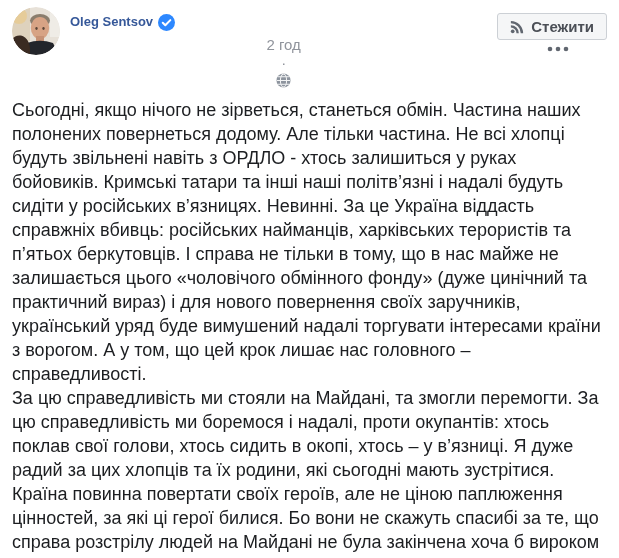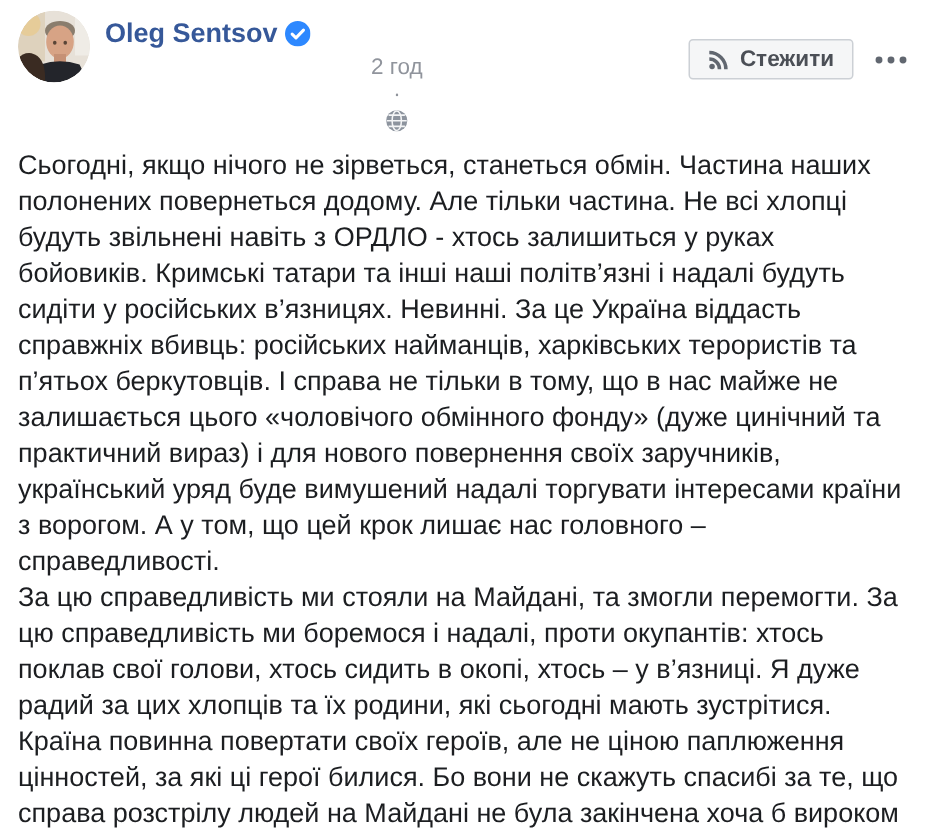--- a/index.html
+++ b/index.html
@@ -23,40 +23,40 @@
     overflow: hidden;
     flex: none;
     cursor: pointer;
   }
   .avatar svg { display: block; }
   .header-info { flex: 1; margin-left: 10px; padding-top: 4px; min-width: 0; }
   .name-row { display: flex; align-items: center; }
   .author {
     color: #365899;
     font-weight: bold;
-    font-size: 18px;
+    font-size: 13px;
     line-height: 22px;
     text-decoration: none;
     cursor: pointer;
   }
   .verified { margin-left: 5px; display: inline-flex; align-items: center; }
   .meta-row {
     margin-top: 3px;
     display: flex;
     align-items: center;
     color: #90949c;
     font-size: 15px;
     line-height: 18px;
     flex-direction: column;
   }
   .timestamp { color: #90949c; text-decoration: none; cursor: pointer; }
   .meta-sep { margin: 0 5px; }
   .globe { display: inline-flex; align-items: center; margin-top: 1px; }
 
-  .header-actions { display: flex; align-items: center; margin-top: 19px; }
+  .header-actions { display: flex; align-items: center; margin-top: 6px; flex-direction: column; }
   .follow-btn {
     display: inline-flex;
     align-items: center;
     height: 27px;
     padding: 0 12px;
     background: #f5f6f7;
     border: 1px solid #ccd0d5;
     border-radius: 3px;
     font-family: inherit;
     font-size: 15px;

